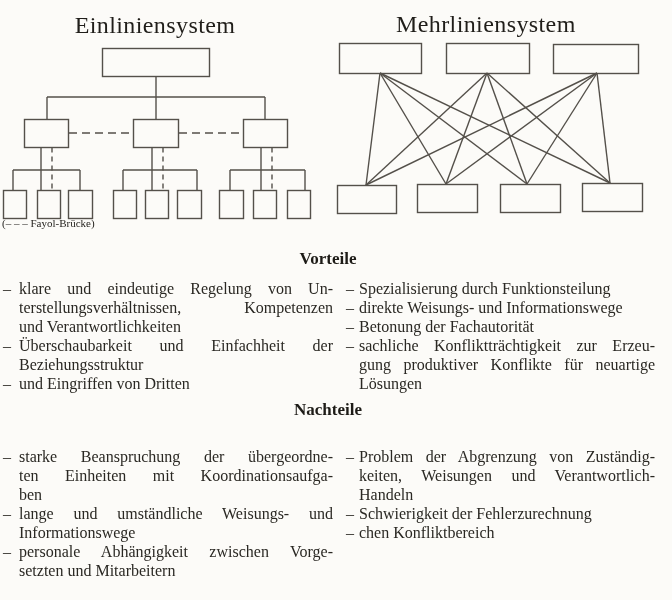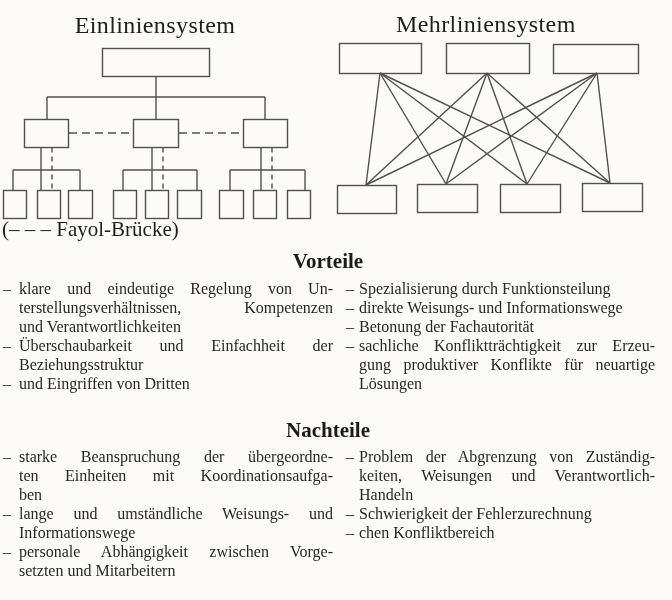--- a/index.html
+++ b/index.html
@@ -6,25 +6,25 @@
   body {
     width:672px; height:600px; position:relative; overflow:hidden;
     background:#fcfbf8;
     font-family:"Liberation Serif", serif;
     color:#26241f;
   }
   svg line, svg rect { stroke:#54504a; fill:none; }
   .dtitle { position:absolute; font-size:24px; letter-spacing:.4px; color:#201e1a; }
   #title-left  { top:12px; left:60px;  width:190px; text-align:center; }
   #title-right { top:11px; left:396px; width:190px; text-align:left; }
-  .caption { position:absolute; top:217px; left:2px; font-size:21px; color:#201e1a; }
+  .caption { position:absolute; top:217px; left:2px; font-size:11px; color:#201e1a; }
   .sec-head { position:absolute; left:0; width:656px; text-align:center;
-              font-weight:bold; font-size:21px; color:#1d1b17; }
+              font-weight:bold; font-size:17px; color:#1d1b17; }
   #head-vorteile  { top:249px; }
-  #head-nachteile { top:418px;text-align:center; }
+  #head-nachteile { top:400px;text-align:center; }
   .col { position:absolute; font-size:16px; line-height:19px; color:#2a2823; }
   #v-left  { top:279px; left:3px;   width:330px; }
   #v-right { top:279px; left:346px; width:309px; }
   #n-left  { top:447px; left:3px;   width:330px; }
   #n-right { top:447px; left:346px; width:309px; }
   .item { position:relative; }
   #v-left .item, #n-left .item   { padding-left:16px; }
   #v-right .item, #n-right .item { padding-left:13px; }
   .dash { position:absolute; left:0; top:0; }
   .tline { min-height:19px; }

